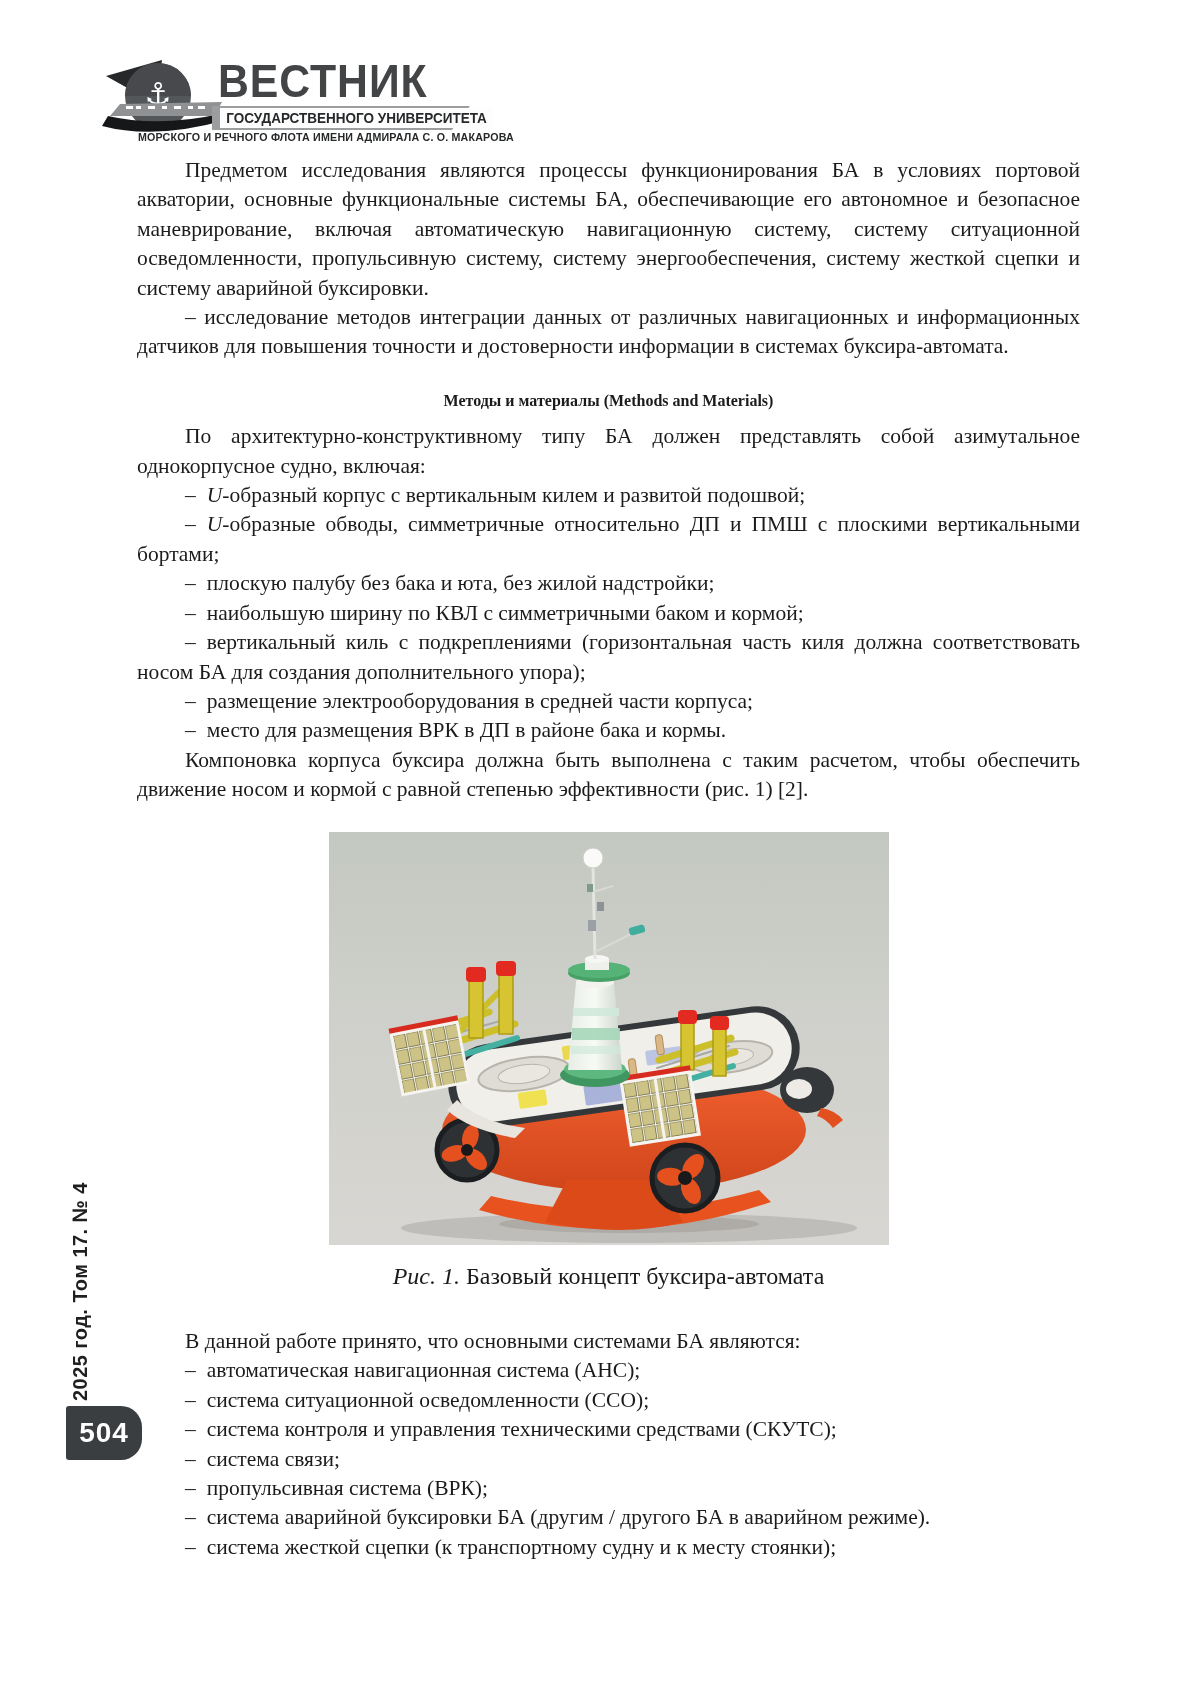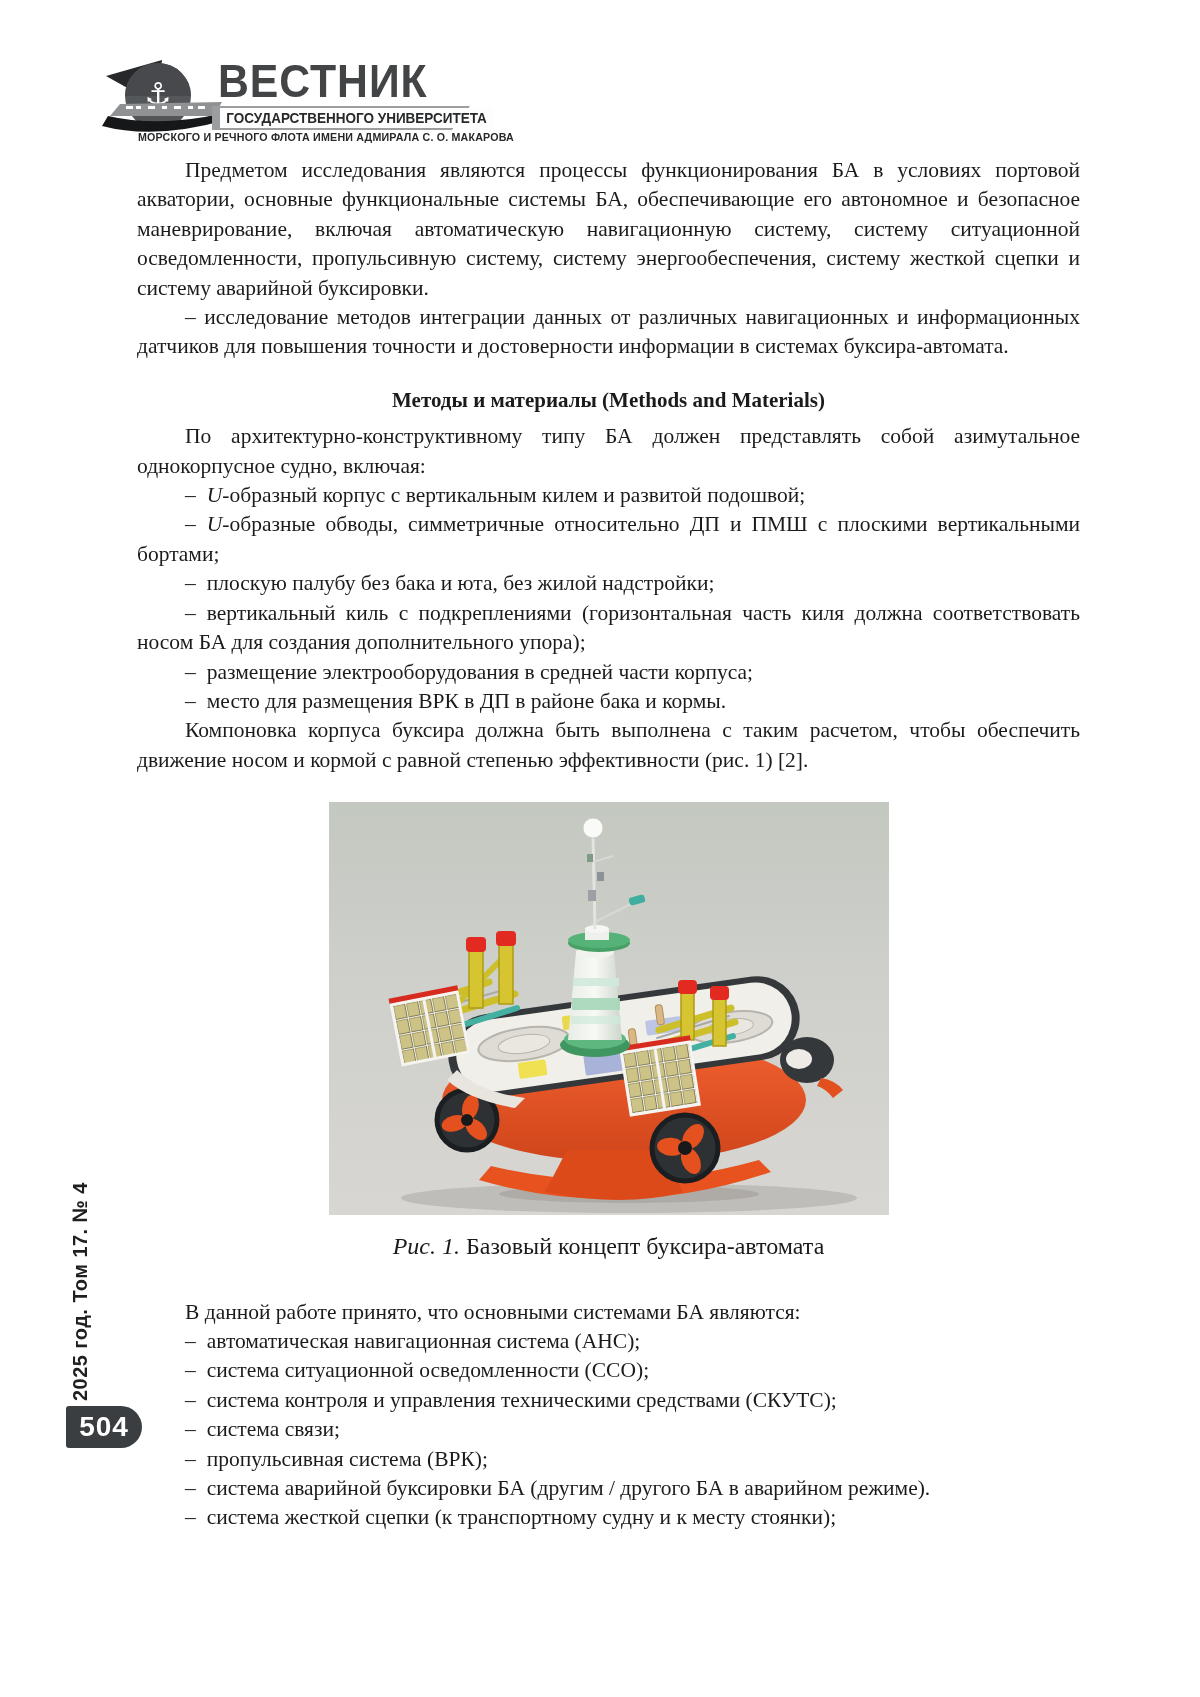--- a/index.html
+++ b/index.html
@@ -18,37 +18,37 @@
            font-family:"Liberation Sans",sans-serif;font-weight:bold;font-size:15px;line-height:20px;
            color:#26282a;transform:scaleX(.90);transform-origin:left top;white-space:nowrap;}
   .mh-sub2{position:absolute;left:38px;top:73px;font-family:"Liberation Sans",sans-serif;
            font-weight:bold;font-size:11px;color:#26282a;letter-spacing:.2px;
            transform:scaleX(.97);transform-origin:left top;white-space:nowrap;}
 
   
   .content{position:absolute;left:137px;top:156px;width:943px;
            font-size:21.5px;line-height:29.4px;text-align:justify;}
   .para{margin:0;text-indent:48px;}
-  .section-heading{margin:24px 0 7px 0;font-size:21px;font-weight:bold;text-align:center;text-indent:0;}
+  .section-heading{margin:24px 0 7px 0;font-size:16px;font-weight:bold;text-align:center;text-indent:0;}
   .li{text-indent:48px;text-align:justify;}
   .li .m{padding-right:11px;}
   .it{font-style:italic;}
 
   
   .figure{margin:27px 0 0 0;width:943px;}
   .fig-img{width:560px;height:413px;margin:0 auto;display:block;}
   .fig-caption{margin-top:17px;text-align:center;font-size:24px;text-indent:0;}
   .fig-caption .cap-text{margin-left:6px;}
   .after-figure{margin-top:36px;}
 
   
   .issue-label{position:absolute;left:68px;top:1401px;transform:rotate(-90deg);transform-origin:0 0;
                font-family:"Liberation Sans",sans-serif;font-weight:bold;font-size:21px;
                letter-spacing:.5px;color:#1d1f21;white-space:nowrap;transform:rotate(-90deg) scaleX(.95);}
-  .page-badge{position:absolute;left:66px;top:1406px;width:76px;height:42px;background:#3a3e41;
+  .page-badge{position:absolute;left:66px;top:1406px;width:76px;height:54px;background:#3a3e41;
               border-radius:3px 21px 21px 3px;display:flex;align-items:center;justify-content:center;
               font-family:"Liberation Sans",sans-serif;font-weight:bold;font-size:28px;color:#ffffff;
               letter-spacing:1px;}
 </style>
 </head>
 <body>
 
 <div class="page">
 
   <header class="masthead">
@@ -81,20 +81,21 @@
     <p class="para">– исследование методов интеграции данных от различных навигационных и информационных датчиков для повышения точности и достоверности информации в системах буксира-автомата.</p>
 
     <h2 class="section-heading">Методы и материалы (Methods and Materials)</h2>
 
     <p class="para">По архитектурно-конструктивному типу БА должен представлять собой азимутальное однокорпусное судно, включая:</p>
 
     <div>
       <div class="li"><span class="m">–</span><span class="it">U</span><span>-образный корпус с вертикальным килем и развитой подошвой;</span></div>
       <div class="li"><span class="m">–</span><span class="it">U</span><span>-образные обводы, симметричные относительно ДП и ПМШ с плоскими вертикальными бортами;</span></div>
       <div class="li"><span class="m">–</span><span>плоскую палубу без бака и юта, без жилой надстройки;</span></div>
+      <div class="li"><span class="m">–</span><span>наибольшую ширину по КВЛ с симметричными баком и кормой;</span></div>
       <div class="li"><span class="m">–</span><span>вертикальный киль с подкреплениями (горизонтальная часть киля должна соответствовать носом БА для создания дополнительного упора);</span></div>
       <div class="li"><span class="m">–</span><span>размещение электрооборудования в средней части корпуса;</span></div>
       <div class="li"><span class="m">–</span><span>место для размещения ВРК в ДП в районе бака и кормы.</span></div>
     </div>
 
     <p class="para">Компоновка корпуса буксира должна быть выполнена с таким расчетом, чтобы обеспечить движение носом и кормой с равной степенью эффективности (рис. 1) [2].</p>
 
     <figure class="figure" style="margin-left:0;margin-right:0;">
       <svg class="fig-img" viewBox="0 0 560 413">
         <defs>

